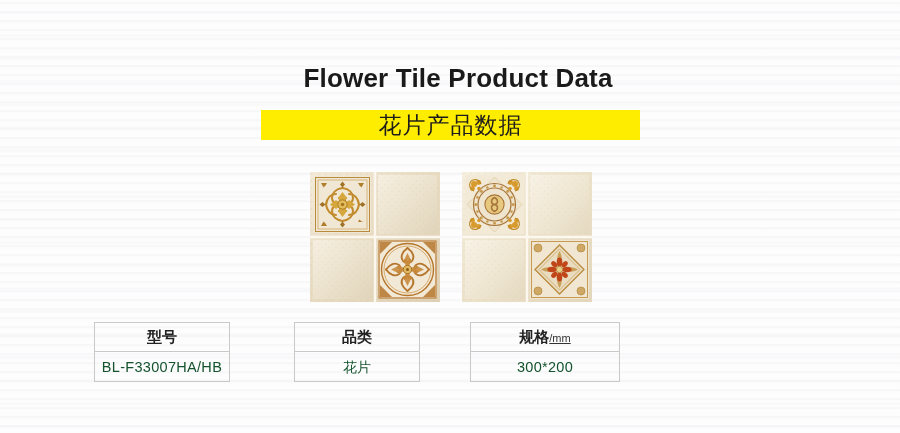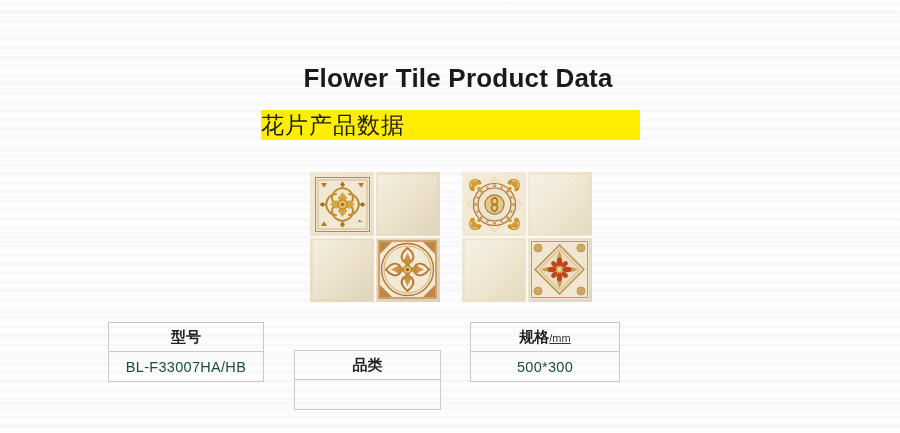--- a/index.html
+++ b/index.html
@@ -75,21 +75,21 @@
     height: 30px;
     background-color: #ffed00;
   }
   .title-zh {
     position: absolute;
     left: 261px;
     top: 110px;
     width: 379px;
     height: 30px;
     line-height: 30px;
-    text-align: left;
+    text-align: center;
     font-size: 23px;
     color: #1c1c1c;
     font-family: "DejaVu Sans", sans-serif;
     letter-spacing: 1px;
     white-space: nowrap;
   }
 
   
   .tile {
     position: absolute;
@@ -143,22 +143,22 @@
     color: #14532d;
     font-family: "DejaVu Sans", sans-serif;
     white-space: nowrap;
   }
   .spec-val.latin {
     font-family: "Liberation Sans", sans-serif;
     letter-spacing: 0.3px;
     font-size: 14.5px;
   }
 
-  #spec-cell-0 { left: 108px; width: 156px; }
-  #spec-cell-1 { left: 294px; width: 147px; margin-top: 28px; }
+  #spec-cell-0 { left: 94px; width: 136px; }
+  #spec-cell-1 { left: 294px; width: 126px; }
   #spec-cell-2 { left: 470px; width: 150px; }
   #spec-cell-3 { left: 648px; width: 142px; }
 </style>
 </head>
 <body>
 
 <div id="page-bg"></div>
 
 <div id="content">
 
@@ -424,21 +424,22 @@
     </svg>
   </div>
 
   <div class="spec-cell" id="spec-cell-0">
     <div class="spec-head"><span>型号</span><span class="unit"></span></div>
     <div class="spec-val latin">BL-F33007HA/HB</div>
   </div>
 
   <div class="spec-cell" id="spec-cell-1">
     <div class="spec-head"><span>品类</span><span class="unit"></span></div>
+    <div class="spec-val">花片</div>
   </div>
 
   <div class="spec-cell" id="spec-cell-2">
     <div class="spec-head"><span>规格</span><span class="unit">/mm</span></div>
-    <div class="spec-val latin">500*300</div>
+    <div class="spec-val latin">300*200</div>
   </div>
 
 
 </div>
 
 </body></html>

